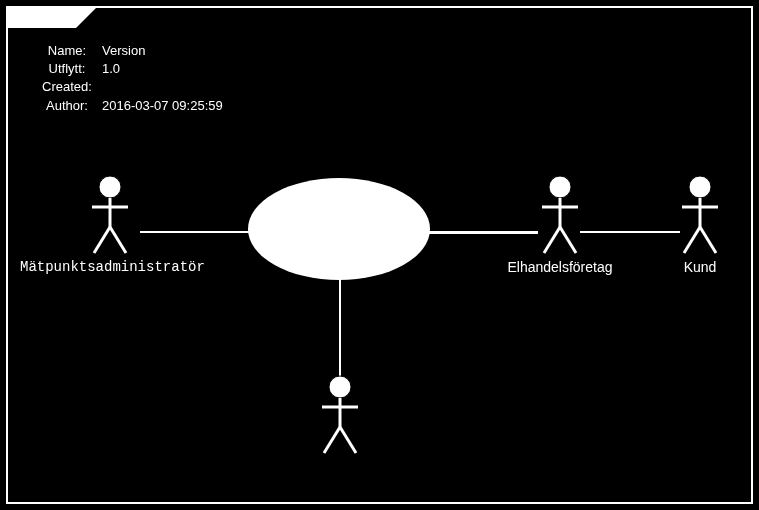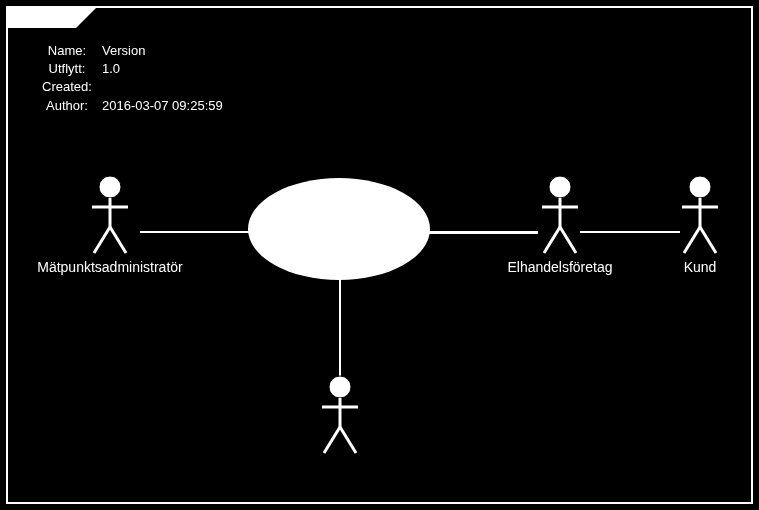--- a/index.html
+++ b/index.html
@@ -96,21 +96,21 @@
 
 <div class="line" style="top:231px; left:140px; width:110px;"></div>
 <div class="line" style="top:231px; left:428px; width:110px; height:3px;"></div>
 <div class="line" style="top:231px; left:580px; width:100px;"></div>
 <div class="vline" style="top:277px; left:339px; height:100px;"></div>
 
 <div class="usecase" style="top:178px; left:248px; width:182px; height:102px;">
   <span></span>
 </div>
 
-<div class="actor" style="top:175px; left:20px; width:180px;">
+<div class="actor" style="top:175px; left:20px; width:180px;font-family:Liberation Mono, monospace;">
   <svg width="44" height="80" viewBox="0 0 44 80">
     <circle cx="22" cy="12" r="11" fill="#fff" stroke="#000" stroke-width="1"></circle>
     <line x1="22" y1="23" x2="22" y2="52" stroke="#fff" stroke-width="3"></line>
     <line x1="4" y1="32" x2="40" y2="32" stroke="#fff" stroke-width="3"></line>
     <line x1="22" y1="52" x2="6" y2="78" stroke="#fff" stroke-width="3"></line>
     <line x1="22" y1="52" x2="38" y2="78" stroke="#fff" stroke-width="3"></line>
   </svg>
   <div class="label">Mätpunktsadministratör</div>
 </div>
 

